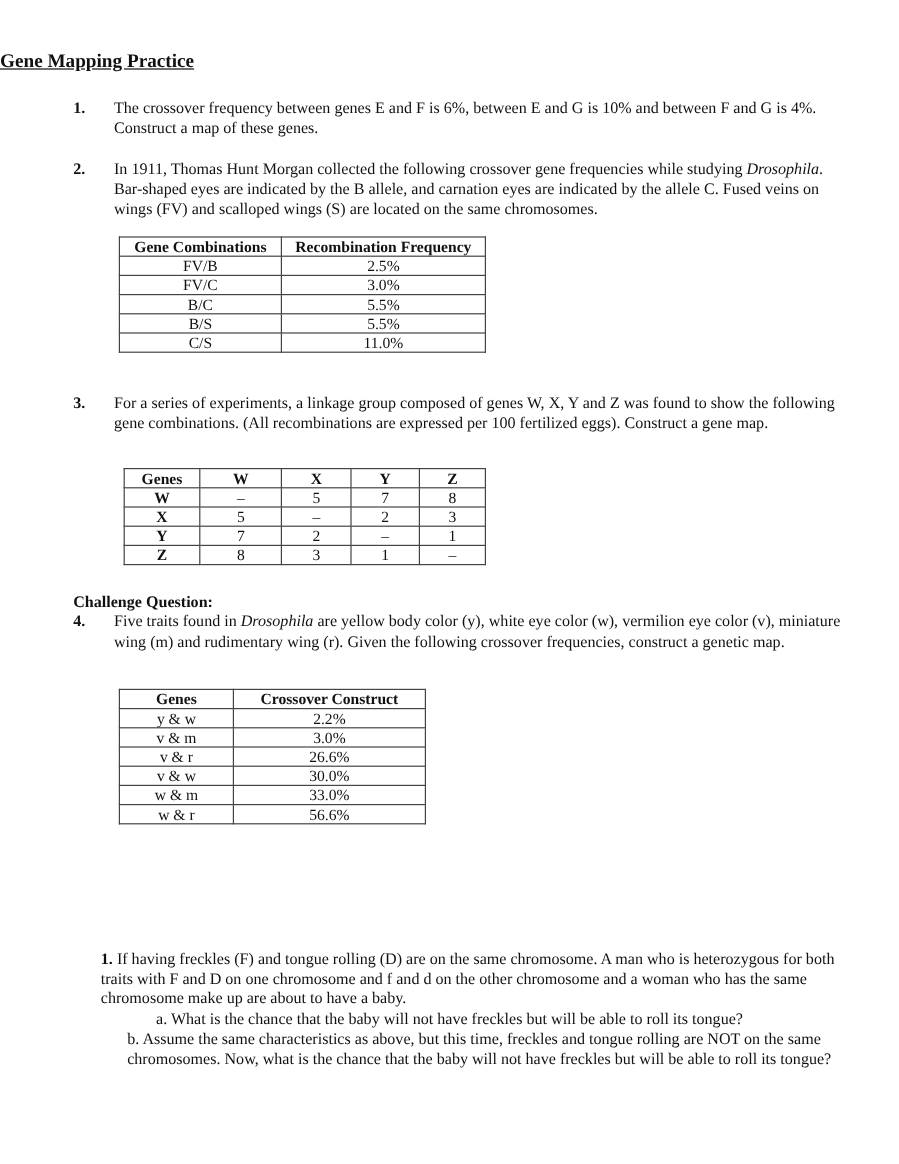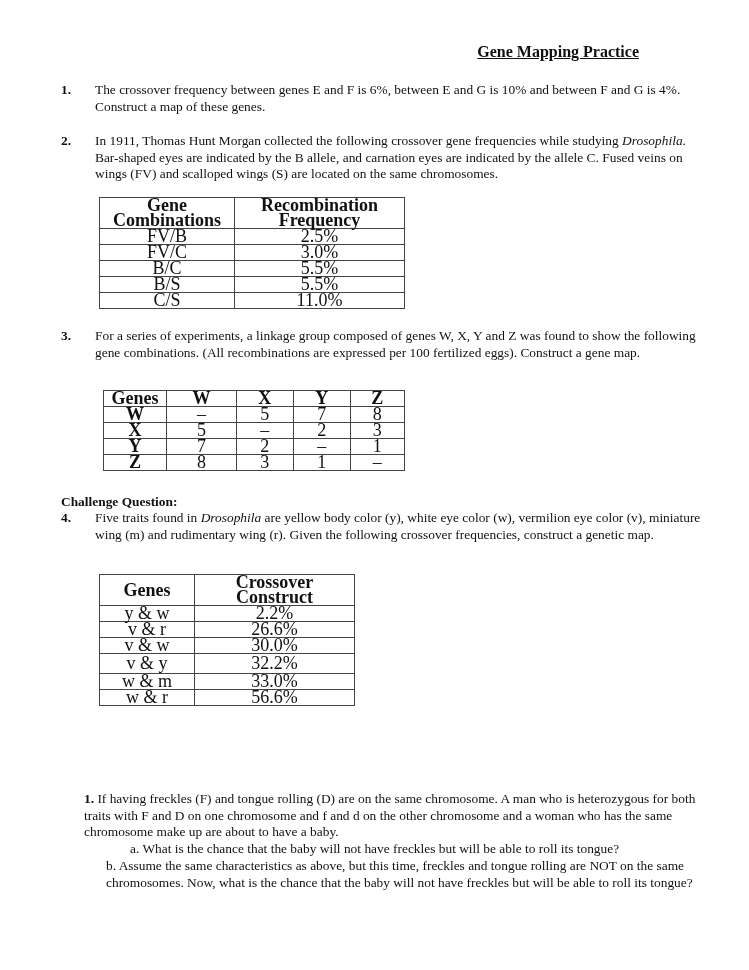--- a/index.html
+++ b/index.html
@@ -2,28 +2,28 @@
 <html><head>
 <meta charset="utf-8">
 <style>
   html, body { margin: 0; padding: 0; background: #ffffff; }
   body {
     width: 749px; height: 970px; position: relative; overflow: hidden;
     font-family: "Liberation Serif", serif; color: #111; font-size: 13.4px;
   }
   .page { position: absolute; left: 0; top: 0; width: 749px; height: 970px; }
   .title {
-    position: absolute; top: 43px; left: 0; width: 639px; text-align: right;
+    position: absolute; top: 43px; left: 0; width: 639px; text-align: left;
     font-weight: bold; font-size: 16px; text-decoration: underline;
   }
   .q { position: absolute; left: 61px; width: 640px; line-height: 16.5px; }
   .q .num { position: absolute; left: 0; top: 0; font-weight: bold; }
   .q .txt { margin-left: 34px; display: block; }
   i { font-style: italic; }
-  table { position: absolute; border-collapse: collapse; font-size: 18px; }
+  table { position: absolute; border-collapse: collapse; font-size: 13px; }
   td, th { border: 1px solid #444; text-align: center; padding: 0 4px; line-height: 15px; height: 15px; }
   th { font-weight: bold; }
   td.bold { font-weight: bold; }
   .sec-head { position: absolute; font-weight: bold; }
   .para { position: absolute; line-height: 16.5px; }
 </style>
 </head>
 <body>
 
 <div class="page">
@@ -124,30 +124,30 @@
     <tbody>
         <tr>
       <th style="width:86px;">Genes</th>
       <th>Crossover Construct</th>
     </tr>
     <tr>
           <td>y &amp; w</td>
           <td>2.2%</td>
         </tr>
     <tr>
+          <td>v &amp; m</td>
+          <td>3.0%</td>
+        </tr>
+    <tr>
           <td>v &amp; r</td>
           <td>26.6%</td>
         </tr>
     <tr>
           <td>v &amp; w</td>
           <td>30.0%</td>
-        </tr>
-    <tr>
-          <td style="height:19px;">v &amp; y</td>
-          <td>32.2%</td>
         </tr>
     <tr>
           <td>w &amp; m</td>
           <td>33.0%</td>
         </tr>
     <tr>
           <td>w &amp; r</td>
           <td>56.6%</td>
         </tr>
   </tbody>

